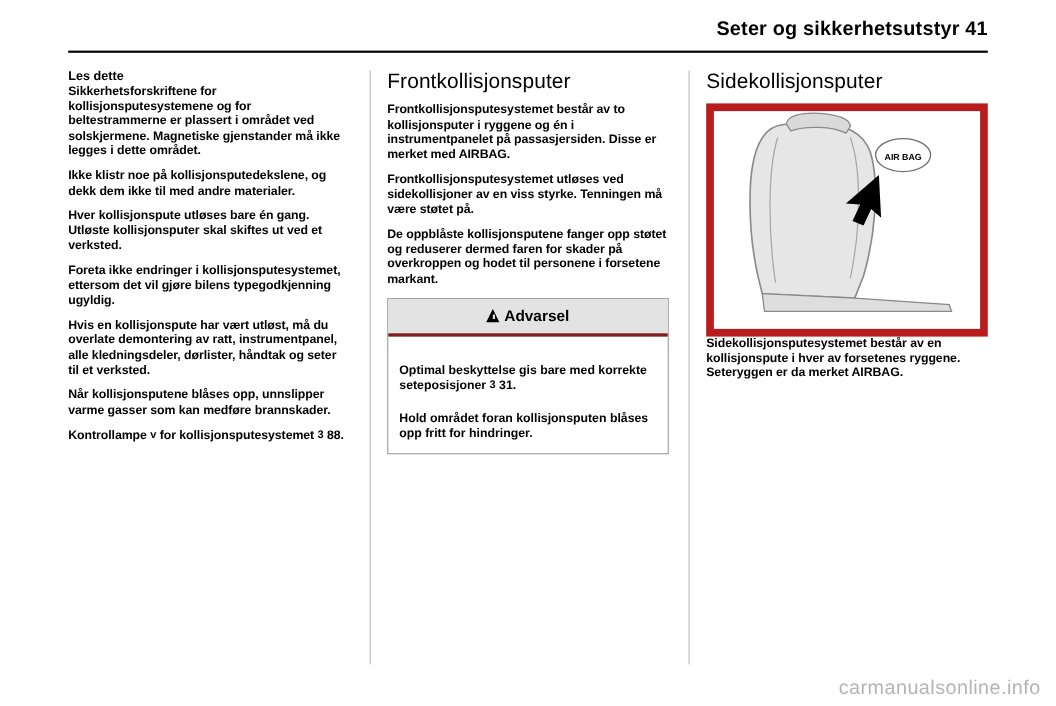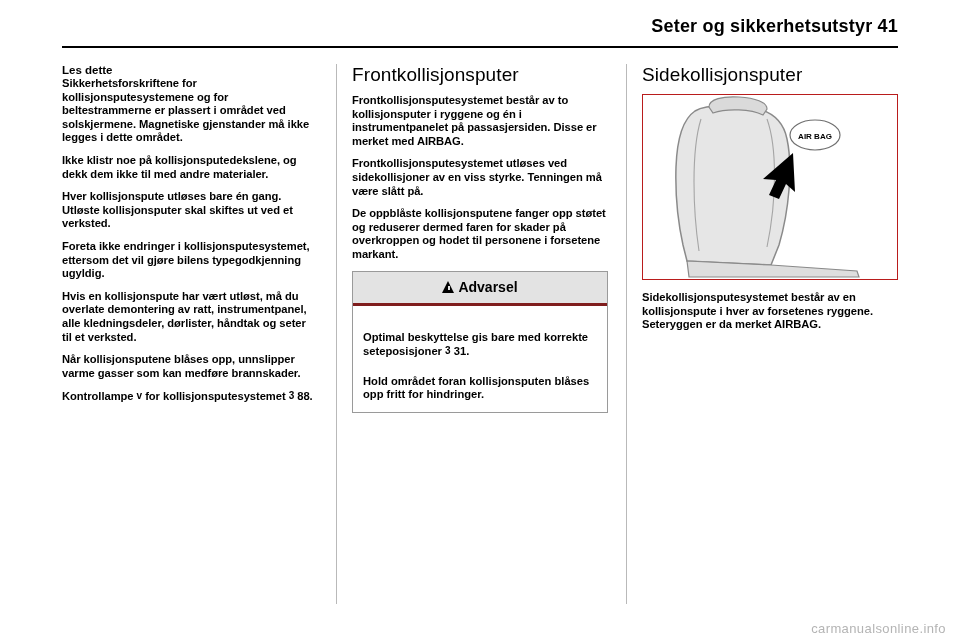--- a/index.html
+++ b/index.html
@@ -148,35 +148,34 @@
   .warning-body p:last-child { margin-bottom: 0; }
 
   .ref-sym {
     font-size: 10px;
     vertical-align: 1px;
   }
 
   
   .illus {
     width: 256px;
-    height: 186px;
-    border: 1px solid #b91c1c;
+    height: 212px;
+    border: 7px solid #b91c1c;
     background: #ffffff;
     position: relative;
     overflow: hidden;
-    margin-bottom: 11px;
     box-sizing: border-box;
   }
 
   
   .footer-mark {
     position: absolute;
     right: 14px;
     bottom: 6px;
-    font-size: 13px;
+    font-size: 18px;
     color: #b4b4b4;
     letter-spacing: 0.4px;
     font-family: "Liberation Sans", sans-serif;
   }
 </style>
 </head>
 <body>
 
 <div class="page">
 
@@ -200,21 +199,21 @@
       <p class="body">Hver kollisjonspute utløses bare én gang. Utløste kollisjonsputer skal skiftes ut ved et verksted.</p>
       <p class="body">Foreta ikke endringer i kollisjonsputesystemet, ettersom det vil gjøre bilens typegodkjenning ugyldig.</p>
       <p class="body">Hvis en kollisjonspute har vært utløst, må du overlate demontering av ratt, instrumentpanel, alle kledningsdeler, dørlister, håndtak og seter til et verksted.</p>
       <p class="body">Når kollisjonsputene blåses opp, unnslipper varme gasser som kan medføre brannskader.</p>
       <p class="body">Kontrollampe <span class="ref-sym">v</span> for kollisjonsputesystemet <span class="ref-sym">3</span> 88.</p>
     </div>
 
     <div class="col col-2">
       <h2 class="section-title">Frontkollisjonsputer</h2>
       <p class="body">Frontkollisjonsputesystemet består av to kollisjonsputer i ryggene og én i instrumentpanelet på passasjersiden. Disse er merket med AIRBAG.</p>
-      <p class="body">Frontkollisjonsputesystemet utløses ved sidekollisjoner av en viss styrke. Tenningen må være slått på.</p>
+      <p class="body">Frontkollisjonsputesystemet utløses ved sidekollisjoner av en viss styrke. Tenningen må være støtet på.</p>
       <p class="body">De oppblåste kollisjonsputene fanger opp støtet og reduserer dermed faren for skader på overkroppen og hodet til personene i forsetene markant.</p>
 
       <div class="warning-box">
         <div class="warning-head">
           <span class="tri"></span><span>Advarsel</span>
         </div>
         <div class="warning-body">
           <p>Optimal beskyttelse gis bare med korrekte seteposisjoner <span class="ref-sym">3</span> 31.</p>
           <p>Hold området foran kollisjonsputen blåses opp fritt for hindringer.</p>
         </div>

